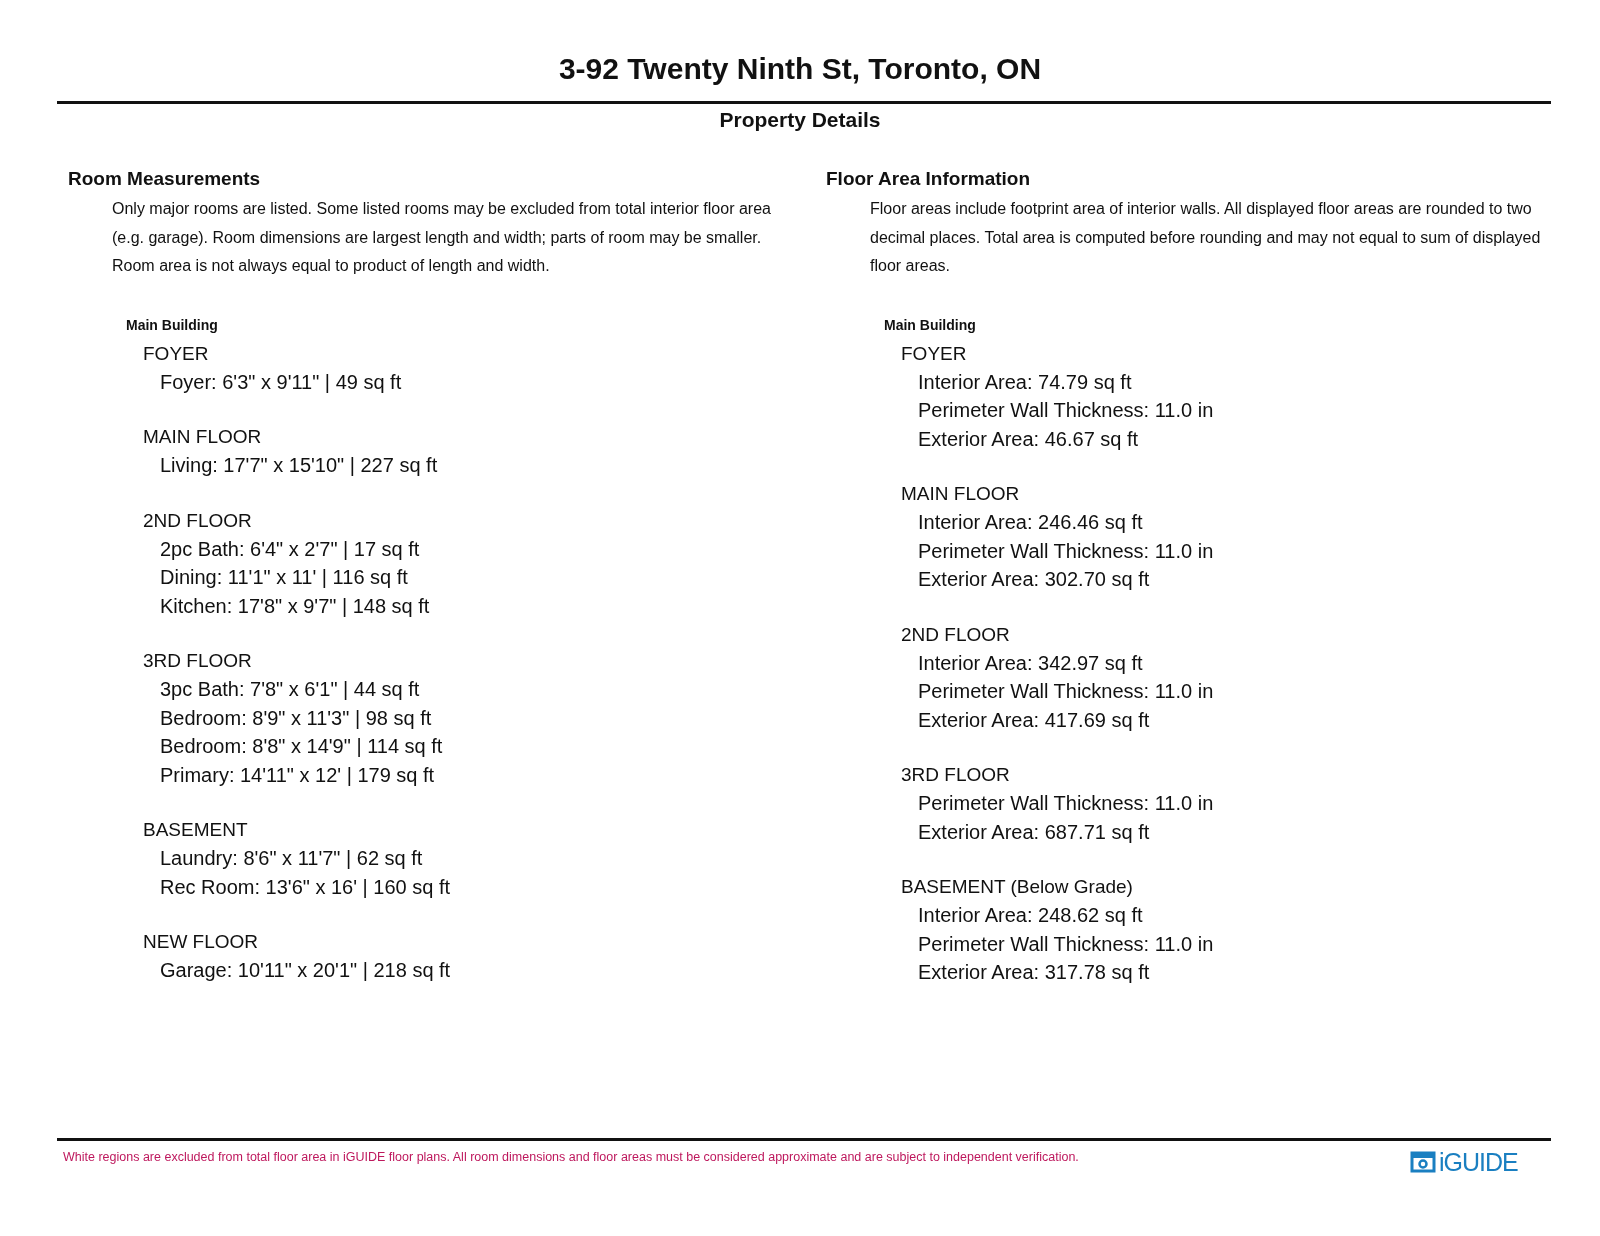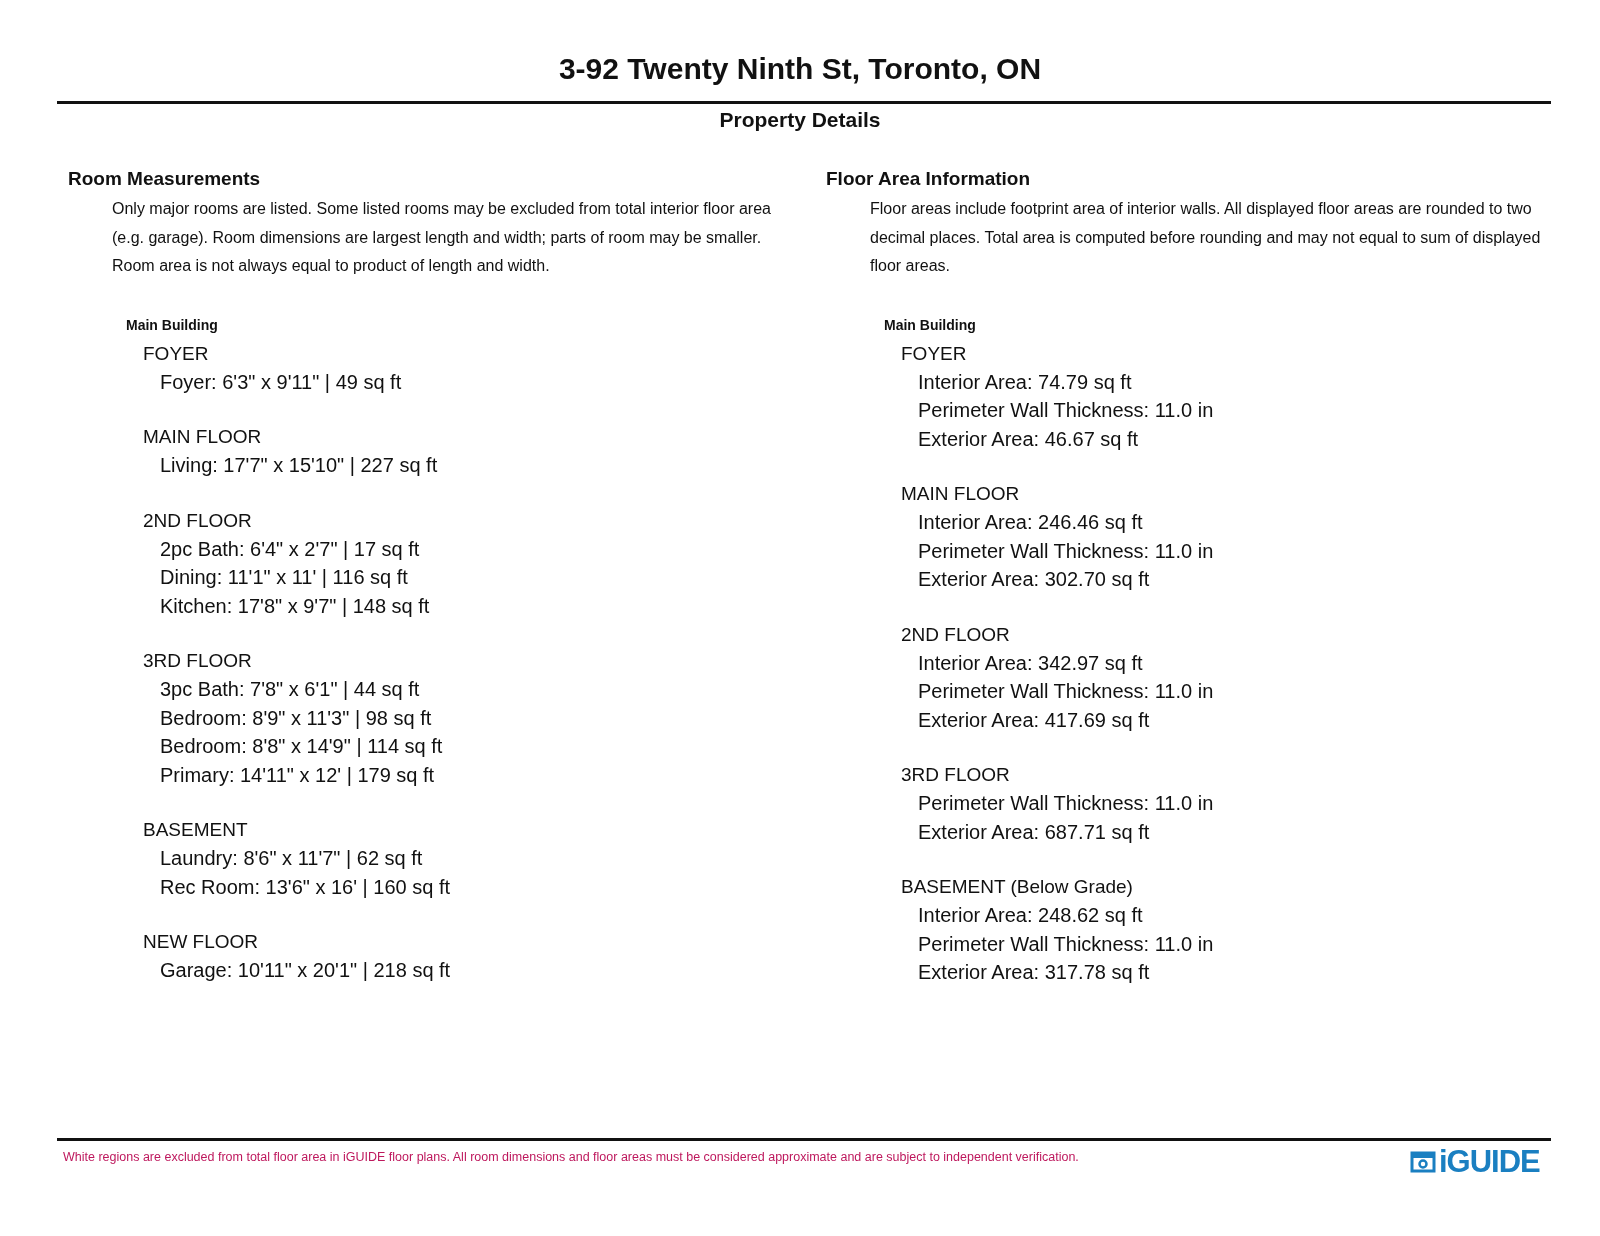--- a/index.html
+++ b/index.html
@@ -33,21 +33,21 @@
     position: absolute; left: 57px; width: 1494px; top: 1138px; height: 3px; background: #111;
   }
   .disclaimer {
     position: absolute; left: 63px; top: 1150px; font-size: 12.5px; color: #be185d;
   }
   .logo {
     position: absolute; left: 1410px; top: 1146px; height: 32px;
     display: flex; align-items: center; gap: 3px;
   }
   .logo-icon { width: 26px; height: 24px; }
-  .logo-text { font-size: 31px; font-weight: bold; letter-spacing: -1px; }
+  .logo-text { font-size: 25px; font-weight: normal; letter-spacing: -1px; }
 </style>
 </head>
 <body>
 
 <div class="title">3-92 Twenty Ninth St, Toronto, ON</div>
 <div class="rule-top"></div>
 <div class="subtitle">Property Details</div>
 
 <div class="col col-left">
   <div class="sec-heading">Room Measurements</div>

